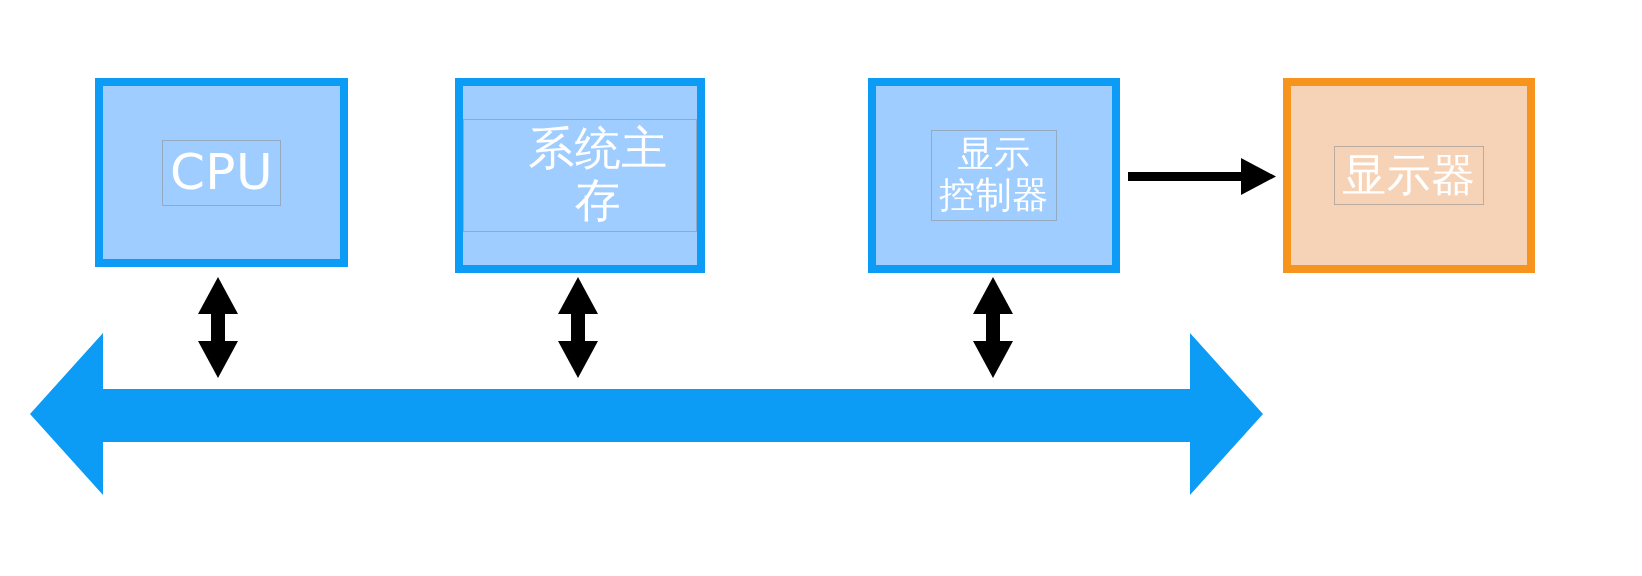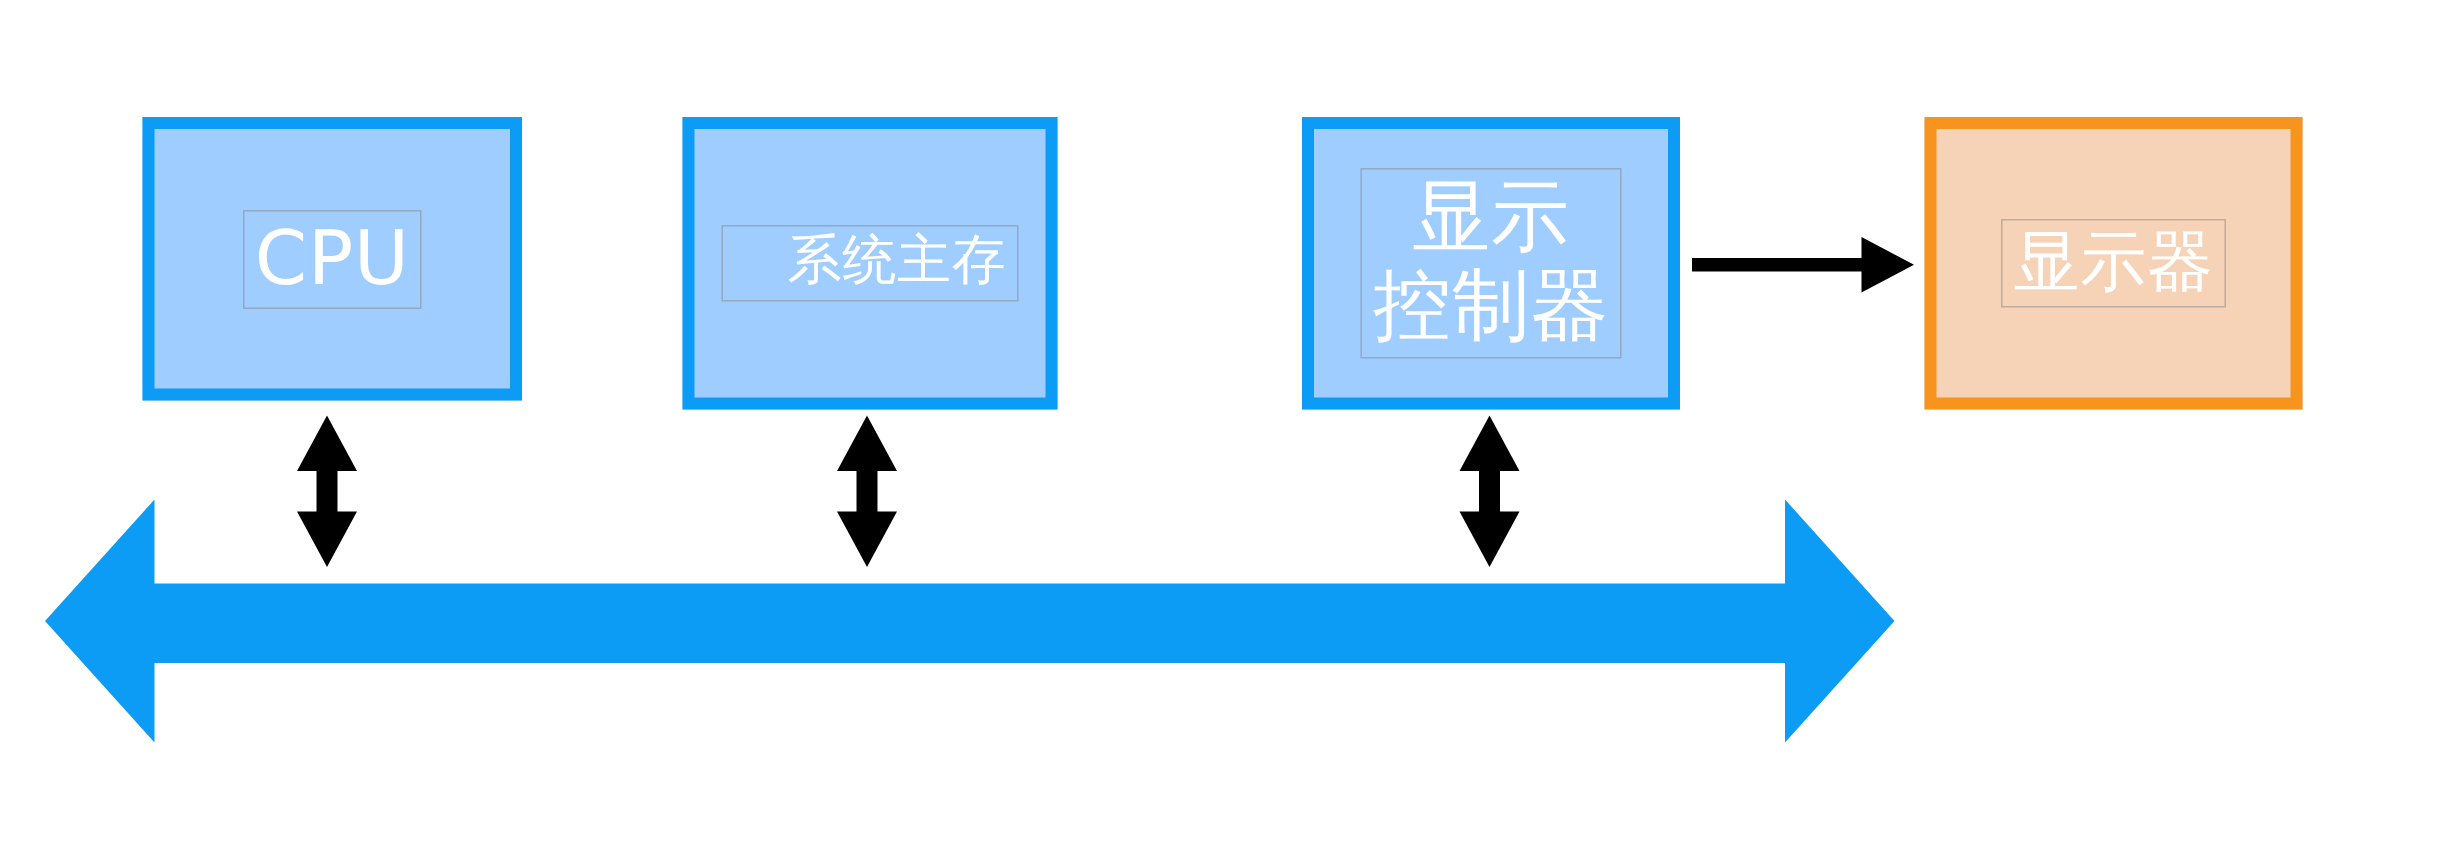--- a/index.html
+++ b/index.html
@@ -40,22 +40,22 @@
     border: 1px solid rgba(140,140,140,0.55);
     color: #ffffff;
     text-align: center;
     line-height: 1.12;
     padding: 3px 7px 5px 7px;
     white-space: pre-line;
     letter-spacing: 0.5px;
     font-weight: 400;
   }
   .label-cpu     { font-size: 50px; }
-  .label-mem     { font-size: 36px; padding-left: 43px; }
-  .label-ctrl    { font-size: 52px; }
+  .label-mem     { font-size: 46px; padding-left: 43px; }
+  .label-ctrl    { font-size: 36px; }
   .label-monitor { font-size: 44px; }
 
   
   #arrows {
     position: absolute;
     left: 0;
     top: 0;
     width: 1642px;
     height: 576px;
     pointer-events: none;

